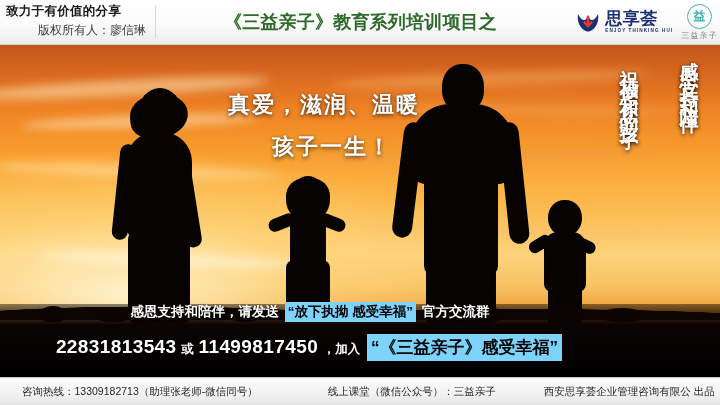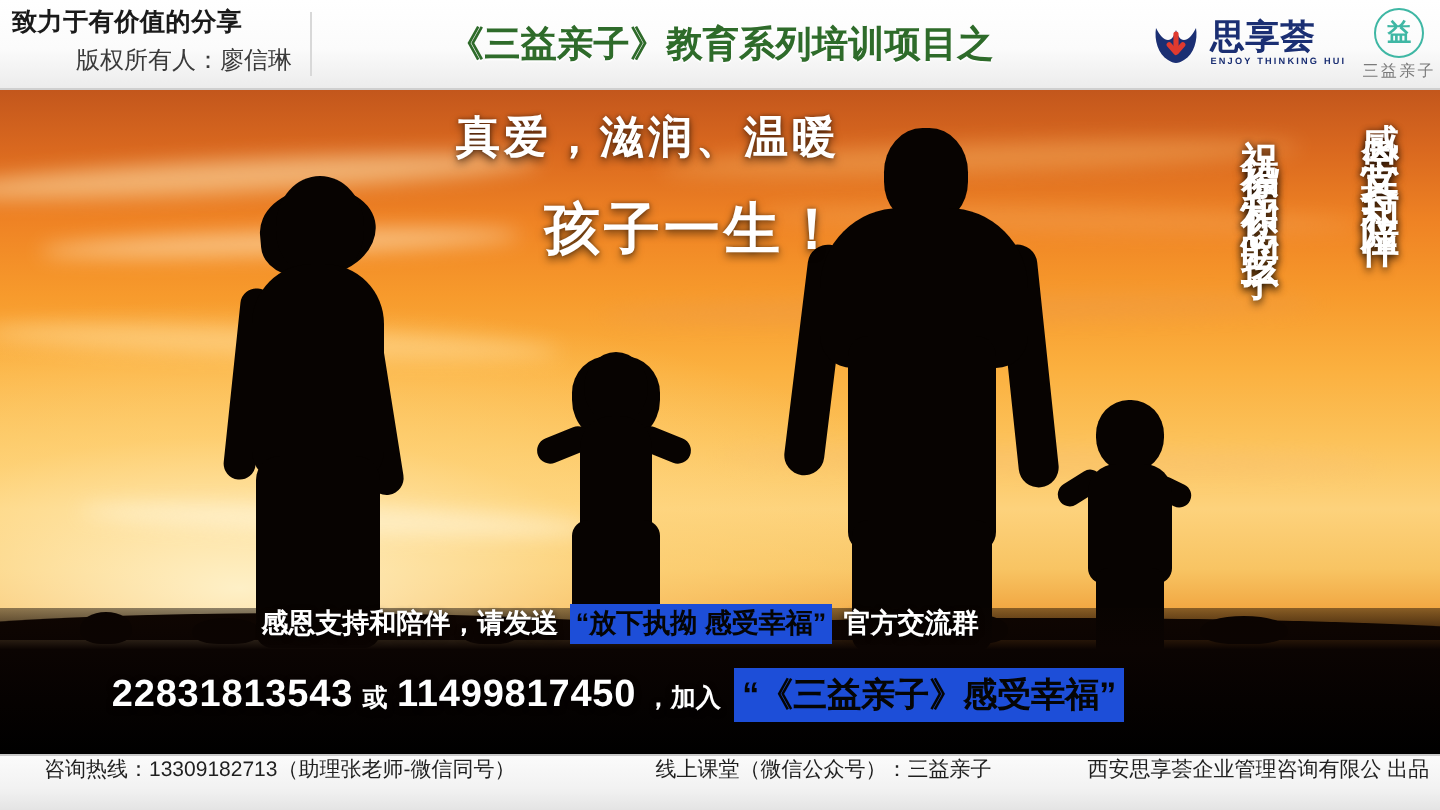--- a/index.html
+++ b/index.html
@@ -95,46 +95,46 @@
   .sil-boy{position:absolute;left:528px;bottom:50px;width:70px;height:128px;}
   .boy-head{position:absolute;left:20px;top:0;width:34px;height:36px;background:#070301;border-radius:48%;}
   .boy-torso{position:absolute;left:16px;top:32px;width:42px;height:60px;background:#070301;border-radius:14px 14px 8px 8px;}
   .boy-legs{position:absolute;left:20px;top:84px;width:34px;height:46px;background:#070301;border-radius:6px;}
   .boy-armL{position:absolute;left:0px;top:38px;width:24px;height:12px;background:#070301;border-radius:7px;transform:rotate(-32deg);}
   .boy-armR{position:absolute;left:48px;top:40px;width:20px;height:12px;background:#070301;border-radius:7px;transform:rotate(26deg);}
 
   
   .headline{position:absolute;left:228px;top:10px;z-index:12;text-align:left;}
   .headline .hl1{font-size:22px;font-weight:bold;color:#fff;letter-spacing:2px;
-        text-shadow:0 2px 4px rgba(0,0,0,.55),0 0 2px rgba(0,0,0,.4);white-space:nowrap;}
-  .headline .hl2{font-size:28px;font-weight:bold;color:#fff;letter-spacing:2px;margin-top:12px;margin-left:44px;
+        text-shadow:0 2px 4px rgba(0,0,0,.55),0 0 2px rgba(0,0,0,.4);white-space:nowrap;margin-top:36px;}
+  .headline .hl2{font-size:22px;font-weight:bold;color:#fff;letter-spacing:2px;margin-top:12px;margin-left:44px;
         text-shadow:0 2px 4px rgba(0,0,0,.55),0 0 2px rgba(0,0,0,.4);white-space:nowrap;}
 
   .vcol{position:absolute;z-index:12;writing-mode:vertical-rl;text-orientation:upright;
         font-size:19px;font-weight:bold;color:#fff;letter-spacing:9px;
         text-shadow:0 2px 4px rgba(0,0,0,.6),0 0 3px rgba(0,0,0,.45);}
   .vcol-a{right:78px;top:10px;}
   .vcol-b{right:18px;top:2px;}
 
   .cta{position:absolute;z-index:14;left:0;width:620px;text-align:center;white-space:nowrap;}
   .cta1{top:258px;font-size:13.5px;font-weight:bold;color:#fff;
         text-shadow:0 1px 3px rgba(0,0,0,.85);}
   .cta2{top:290px;font-size:17px;font-weight:bold;color:#fff;
         text-shadow:0 1px 3px rgba(0,0,0,.85);}
-  .hl-box{display:inline-block;background:#1d4ed8;color:#050505;padding:1px 3px;margin:0 2px;
+  .hl-box{display:inline-block;background:#7dd3fc;color:#050505;padding:1px 3px;margin:0 2px;
           text-shadow:none;vertical-align:baseline;}
   .cta2 .hl-box{font-size:17px;padding:2px 4px;}
   .num{font-size:19px;font-weight:bold;letter-spacing:.4px;}
   .small-join{font-size:12.5px;}
 
   
   .footer{position:absolute;left:0;bottom:0;width:720px;height:27px;
           background:linear-gradient(to bottom,#fbfbfb 0%,#f2f2f2 60%,#e4e4e4 100%);
           border-top:1px solid #c9c9c9;z-index:20;
-          display:flex;font-size:10.5px;color:#1f1f1f;}
+          display:flex;align-items:center;font-size:10.5px;color:#1f1f1f;}
   .footer .fi{white-space:nowrap;}
   .f1{margin-left:22px;}
   .f2{margin-left:70px;}
   .f3{margin-left:48px;}
 </style>
 </head>
 <body>
 
 <div class="slide">
 

